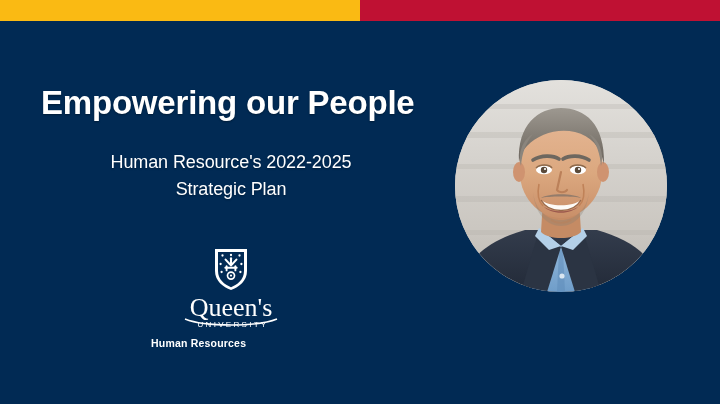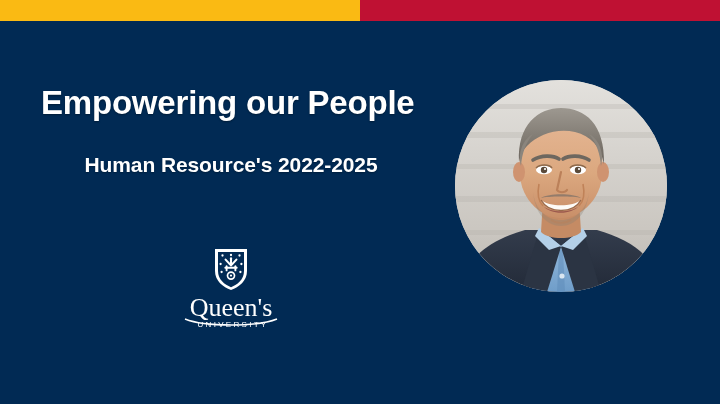--- a/index.html
+++ b/index.html
@@ -57,22 +57,22 @@
     letter-spacing: -0.2px;
     white-space: nowrap;
     text-shadow: 0 1px 2px rgba(0,0,0,0.35);
   }
   .subtitle {
     position: absolute;
     left: 41px;
     top: 128px;
     width: 380px;
     text-align: center;
-    font-size: 21px;
-    font-weight: bold;
+    font-size: 18px;
+    font-weight: normal;
     color: #ffffff;
     line-height: 1.52;
     letter-spacing: -0.1px;
     text-shadow: 0 1px 2px rgba(0,0,0,0.3);
   }
   .subtitle-line { display: block; }
 
   
   .logo-block {
     position: absolute;
@@ -118,20 +118,21 @@
     <div class="accent-gold"></div>
     <div class="accent-red"></div>
   </div>
 
   <div class="body-area">
 
     <div class="title">Empowering our People</div>
 
     <div class="subtitle">
       <span class="subtitle-line">Human Resource's 2022-2025</span>
+      <span class="subtitle-line">Strategic Plan</span>
     </div>
 
     <div class="logo-block">
 
       <svg class="crest" width="36" height="44" viewBox="0 0 36 44">
         <path d="M2 2 H34 V24 C34 34 26 40 18 43 C10 40 2 34 2 24 Z" fill="#ffffff"></path>
         <path d="M5 5 H31 V24 C31 32.5 24.5 37.6 18 40.2 C11.5 37.6 5 32.5 5 24 Z" fill="#012A54"></path>
 
         <circle cx="9.5" cy="8.5" r="1.15" fill="#ffffff"></circle>
         <circle cx="18" cy="8.0" r="1.15" fill="#ffffff"></circle>
@@ -152,20 +153,21 @@
         <circle cx="18" cy="28.6" r="3.5" fill="none" stroke="#ffffff" stroke-width="1.7"></circle>
         <circle cx="18" cy="28.6" r="1.1" fill="#ffffff"></circle>
       </svg>
 
       <svg class="wordmark" width="120" height="36" viewBox="0 0 120 36">
         <text x="60" y="23" text-anchor="middle" font-family="'Liberation Serif', serif" font-size="26" fill="#ffffff">Queen's</text>
         <path d="M14 26 C34 34 86 34 106 26" fill="none" stroke="#ffffff" stroke-width="1.4"></path>
         <text x="62" y="34" text-anchor="middle" font-family="'Liberation Sans', sans-serif" font-size="8" letter-spacing="2.3" fill="#ffffff">UNIVERSITY</text>
       </svg>
 
+      <div class="dept-label">Human Resources</div>
     </div>
 
     <div class="portrait">
       <svg width="212" height="212" viewBox="0 0 212 212">
         <defs>
           <linearGradient id="bgWall" x1="0" y1="0" x2="0" y2="1">
             <stop offset="0%" stop-color="#e3e1dd"></stop>
             <stop offset="35%" stop-color="#d6d3ce"></stop>
             <stop offset="70%" stop-color="#cbc7c1"></stop>
             <stop offset="100%" stop-color="#bdb9b3"></stop>

